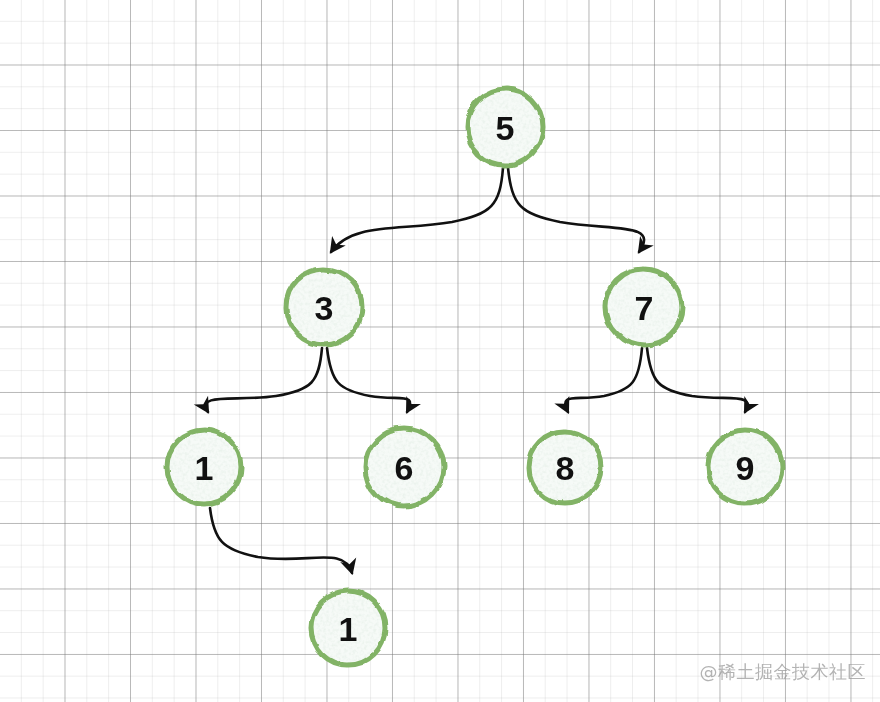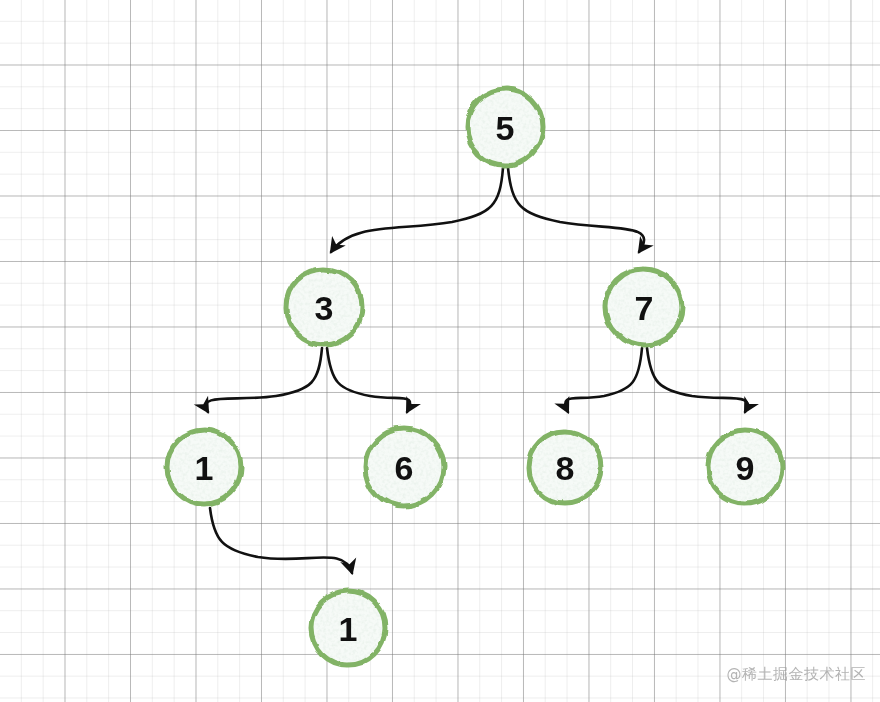--- a/index.html
+++ b/index.html
@@ -44,21 +44,21 @@
     fill: #111111;
     text-anchor: middle;
     dominant-baseline: central;
     paint-order: stroke;
   }
   #watermark {
     position: absolute;
     right: 14px;
     bottom: 18px;
     font-family: "DejaVu Sans", sans-serif;
-    font-size: 15px;
+    font-size: 18px;
     color: rgba(150,150,150,0.72);
     letter-spacing: 0.5px;
     user-select: none;
     white-space: nowrap;
   }
 </style>
 </head>
 <body>
 
 <div id="canvas">

